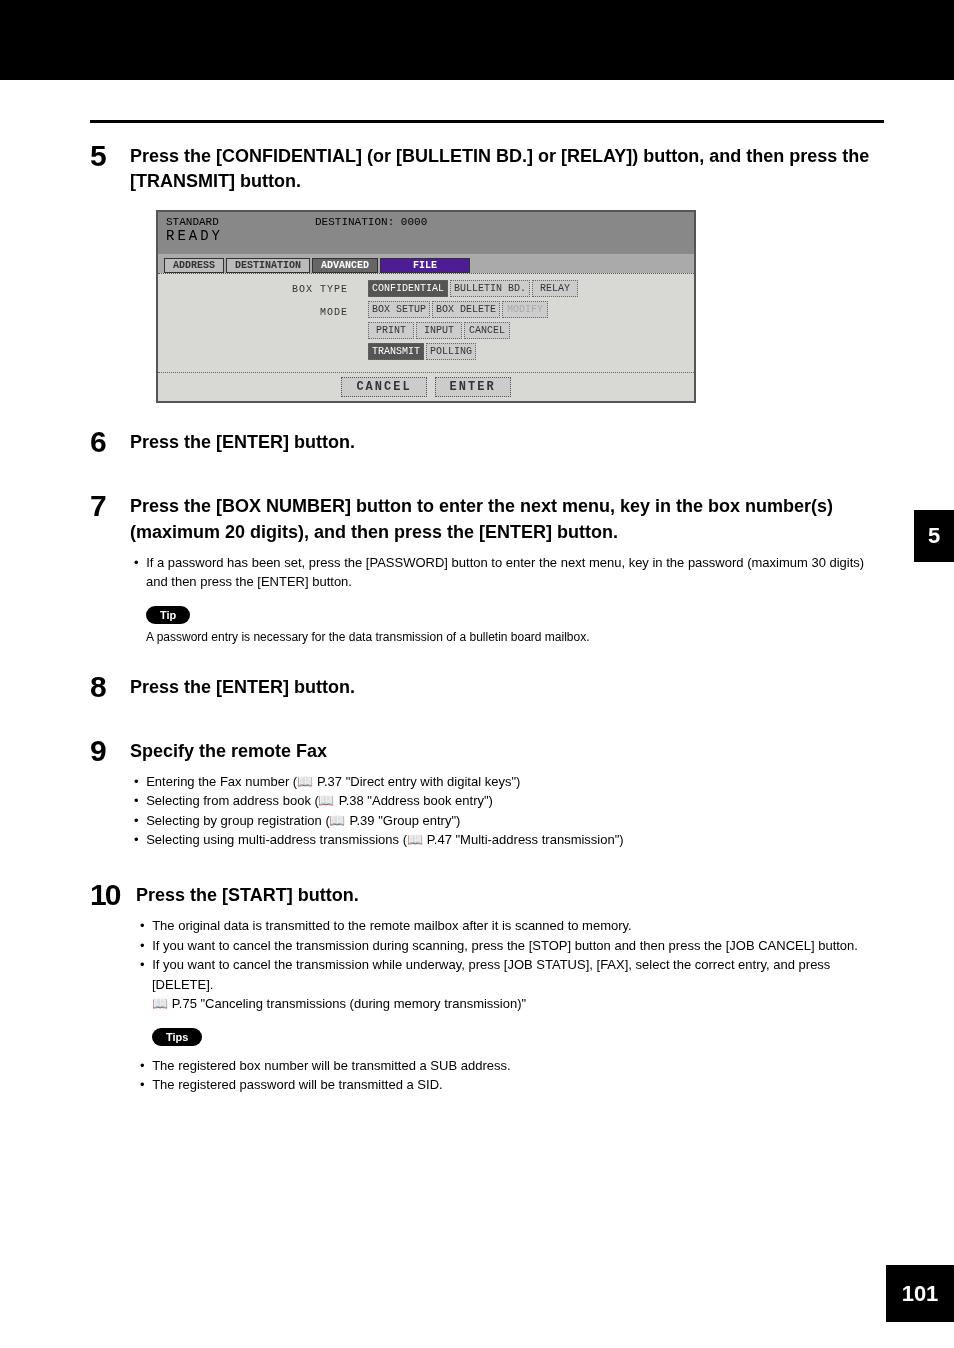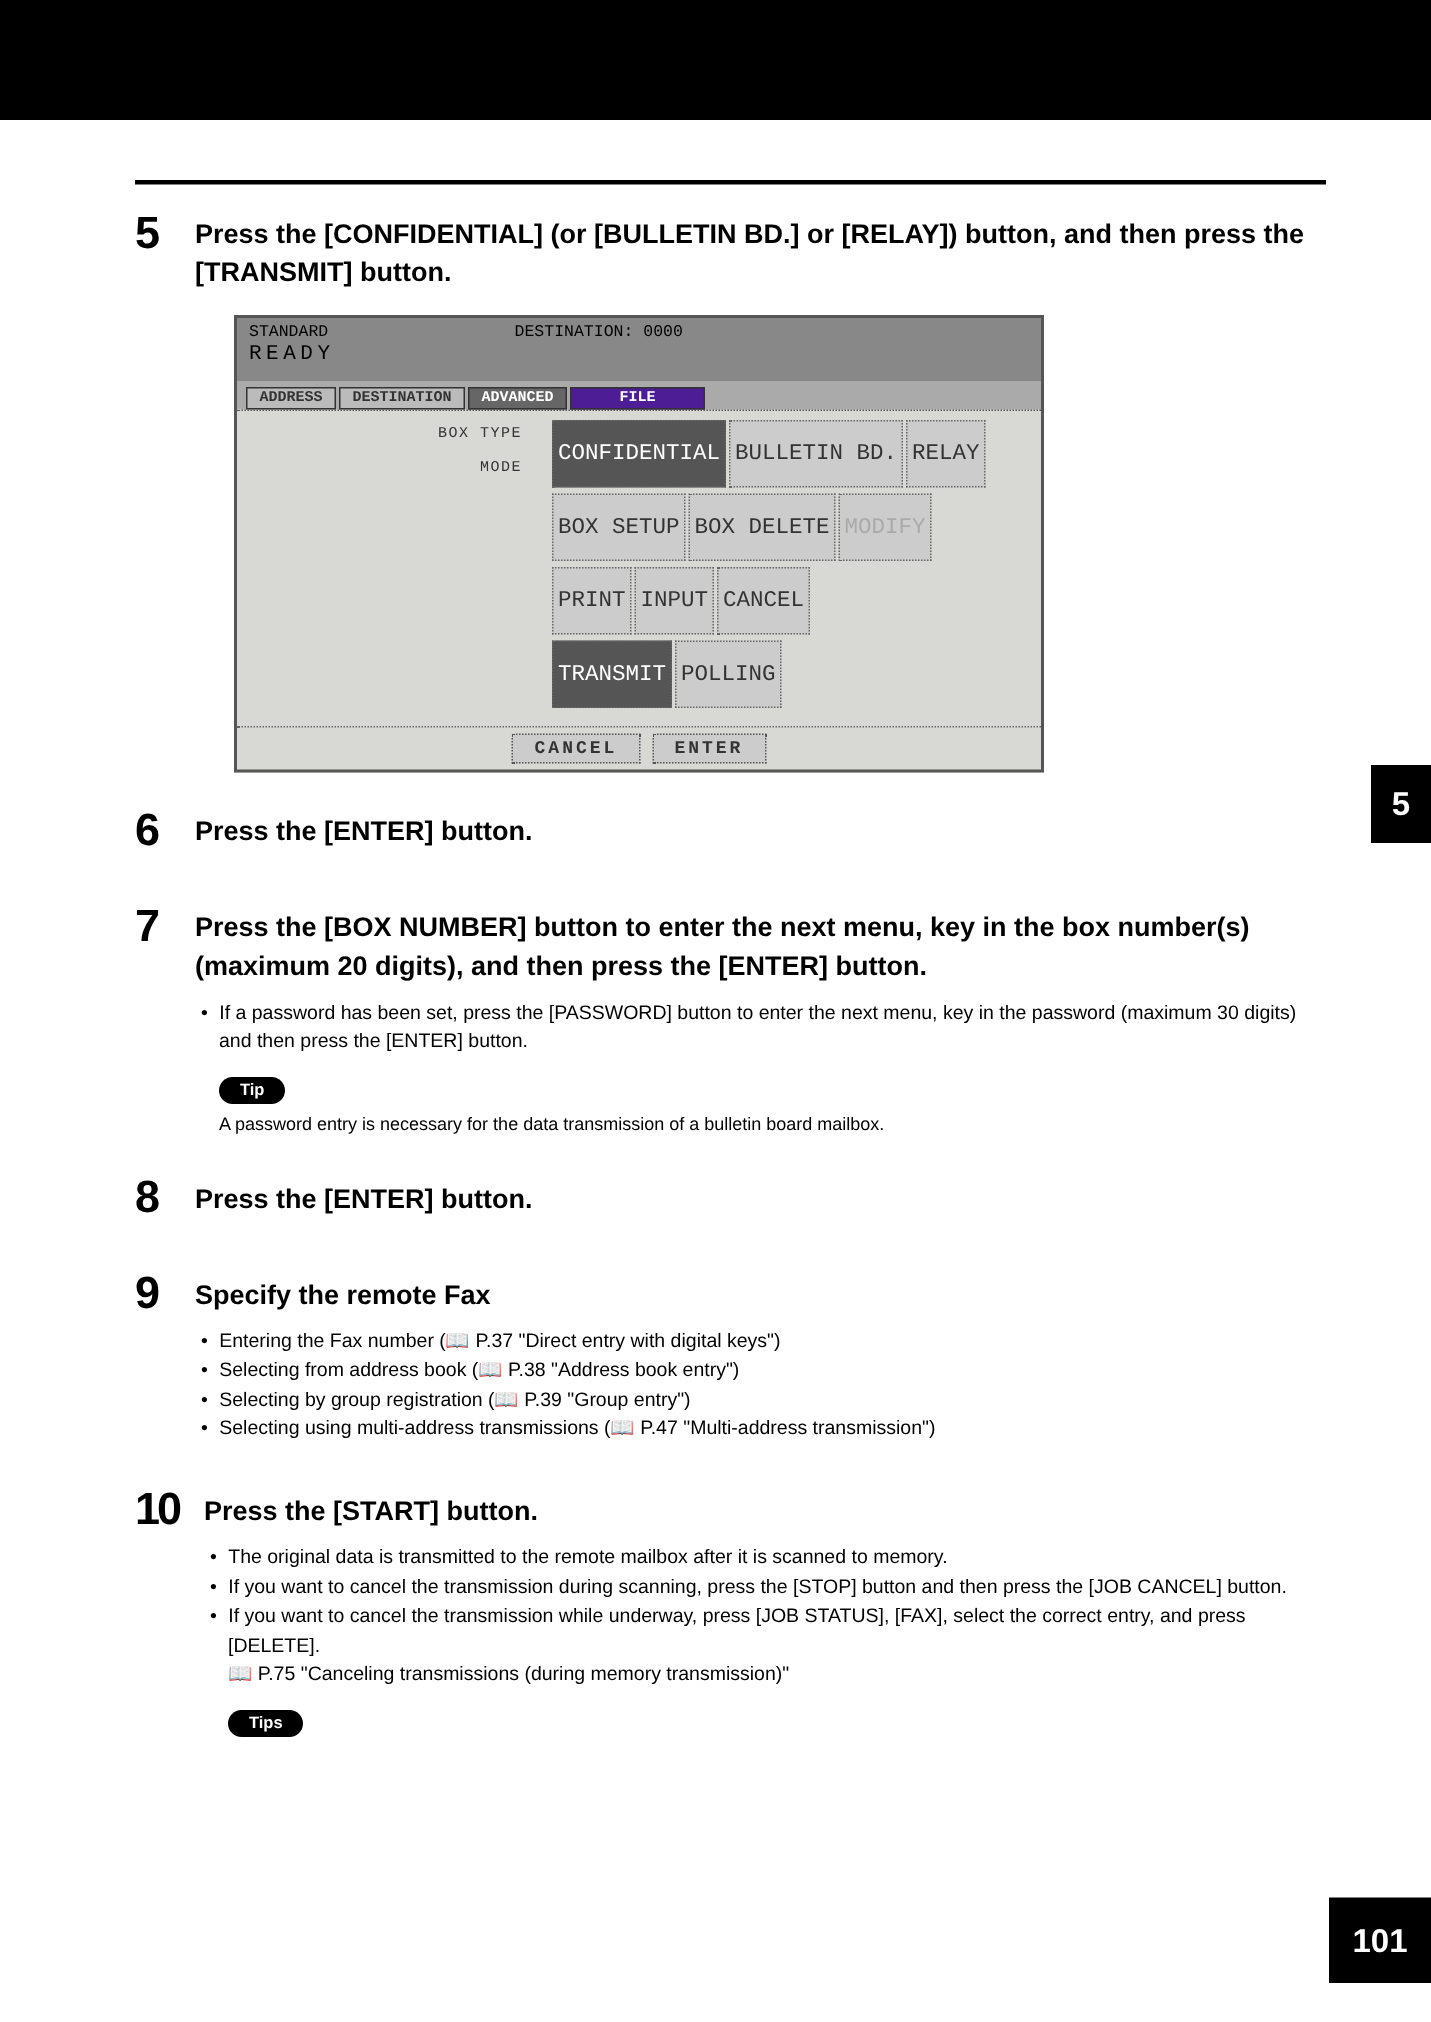--- a/index.html
+++ b/index.html
@@ -109,21 +109,21 @@
     background: #d8d8d4;
     font-family: "Courier New", monospace;
     font-size: 11px;
     color: #333;
   }
   .shot-header {
     background: #888;
     color: #000;
     padding: 4px 8px 10px 8px;
     display: flex;
-    gap: 120px;
+    gap: 92px;
   }
   .shot-header .ready { display:block; letter-spacing: 3px; font-size: 14px; }
   .shot-tabs {
     display: flex;
     gap: 2px;
     padding: 4px 6px 0 6px;
     background: #aaa;
   }
   .shot-tab {
     border: 1px solid #333;
@@ -139,22 +139,22 @@
     padding: 6px 10px 8px 10px;
     display: flex;
   }
   .shot-labels { width: 200px; text-align: right; padding-right: 20px; }
   .shot-labels div { margin: 4px 0 12px 0; font-size: 10px; letter-spacing: 1px; }
   .shot-btns { flex:1; }
   .brow { display:flex; gap:2px; margin-bottom: 4px; }
   .bcell {
     border: 1px dotted #666;
     background: #ccc;
-    font-size: 15px;
-    padding: 13px 3px;
+    font-size: 10px;
+    padding: 2px 3px;
     min-width: 46px;
     text-align: center;
   }
   .bcell.sel { background: #555; color:#fff; }
   .bcell.dim { color:#aaa; }
   .shot-footer {
     border-top: 1px dotted #666;
     padding: 4px;
     display:flex;
     justify-content: center;
@@ -280,19 +280,23 @@
     <div class="step-num twodigit">10</div>
     <div class="step-body">
       <div class="step-title">Press the [START] button.</div>
       <ul class="bullets">
         <li>The original data is transmitted to the remote mailbox after it is scanned to memory.</li>
         <li>If you want to cancel the transmission during scanning, press the [STOP] button and then press the [JOB CANCEL] button.</li>
         <li>If you want to cancel the transmission while underway, press [JOB STATUS], [FAX], select the correct entry, and press [DELETE].</li>
         <li class="plain">📖 P.75 "Canceling transmissions (during memory transmission)"</li>
       </ul>
       <div class="tip-pill">Tips</div>
+      <ul class="bullets" style="margin-top:4px;">
+        <li>The registered box number will be transmitted a SUB address.</li>
+        <li>The registered password will be transmitted a SID.</li>
+      </ul>
     </div>
   </div>
 
 </div>
 
 <div class="side-tab">5</div>
 <div class="page-num-tab">101</div>
 
 </body></html>

